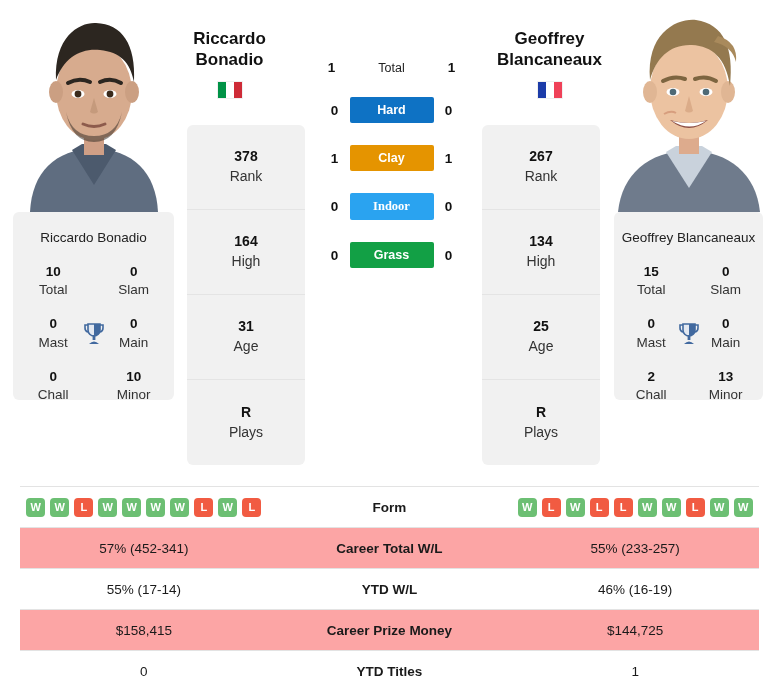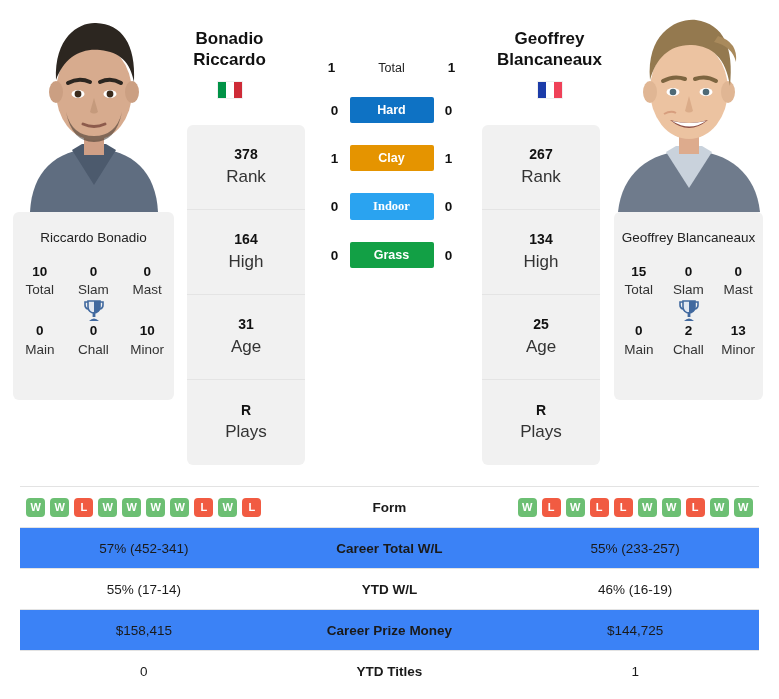--- a/index.html
+++ b/index.html
@@ -47,22 +47,22 @@
   .trophy-name {
     text-align: center;
     font-size: 13.5px;
     color: #222;
     padding: 8px 2px 4px 2px;
     white-space: nowrap;
   }
 
   .trophy-grid {
     display: grid;
-    grid-template-columns: 1fr 1fr 1fr;
-    row-gap: 7px;
+    grid-template-columns: 1fr 1fr;
+    row-gap: 0;
     position: relative;
     margin-top: 6px;
   }
   .tstat { text-align: center; padding: 8px 0; }
   .tstat .v { font-size: 13.5px; font-weight: bold; color: #111; line-height: 1.35; }
   .tstat .k { font-size: 13.5px; color: #333; line-height: 1.35; }
 
   .trophy-icon {
     position: absolute;
     left: 50%; top: 50%;
@@ -80,21 +80,21 @@
   }
   .rank-card.right { margin-left: 4px; }
   .rank-cell {
     height: 85px;
     display: flex; flex-direction: column;
     align-items: center; justify-content: center;
     border-bottom: 1px solid #e4e4e4;
   }
   .rank-cell:last-child { border-bottom: none; }
   .rank-cell .v { font-size: 14px; font-weight: bold; color: #111; line-height: 1.4; }
-  .rank-cell .k { font-size: 17px; color: #333; line-height: 1.4; }
+  .rank-cell .k { font-size: 14px; color: #333; line-height: 1.4; }
 
   
   .center {
     flex: 1 1 auto;
     padding-top: 60px;
     display: flex;
     flex-direction: column;
     align-items: center;
   }
   .h2h-row {
@@ -153,21 +153,21 @@
   .flag span { flex: 1 1 33.33%; }
 
   
   .stats-table {
     position: absolute;
     left: 20px; top: 486px;
     width: 739px;
     border-collapse: collapse;
   }
   .stats-table tr { border-top: 1px solid #e3e3e3; }
-  .stats-table tr.shade { background: #3b82f6; }
+  .stats-table tr.shade { background: #fca5a5; }
   .stats-table td {
     height: 41px;
     font-size: 13.5px;
     color: #1a1a1a;
     text-align: center;
     vertical-align: middle;
   }
   .stats-table td.label { font-weight: bold; width: 33%; }
   .stats-table td.side { width: 33.5%; }
 
@@ -396,22 +396,22 @@
               <rect x="11.6" y="14" width="2.8" height="5" fill="#41699f"></rect>
               <path d="M8 23 q5 -5 10 0 z" fill="#41699f"></path>
             </svg>
           </div>
         </div>
       </div>
     </div>
 
     <div class="names">
       <div class="name-block left">
+        <div>Riccardo</div>
         <div>Bonadio</div>
-        <div>Riccardo</div>
         <div class="flag" id="flag-left">
           <span style="background: rgb(0, 146, 70);"></span>
             <span style="background: rgb(255, 255, 255);"></span>
             <span style="background: rgb(206, 43, 55);"></span>
         </div>
       </div>
       <div class="name-block right">
         <div>Geoffrey</div>
         <div>Blancaneaux</div>
         <div class="flag" id="flag-right">

